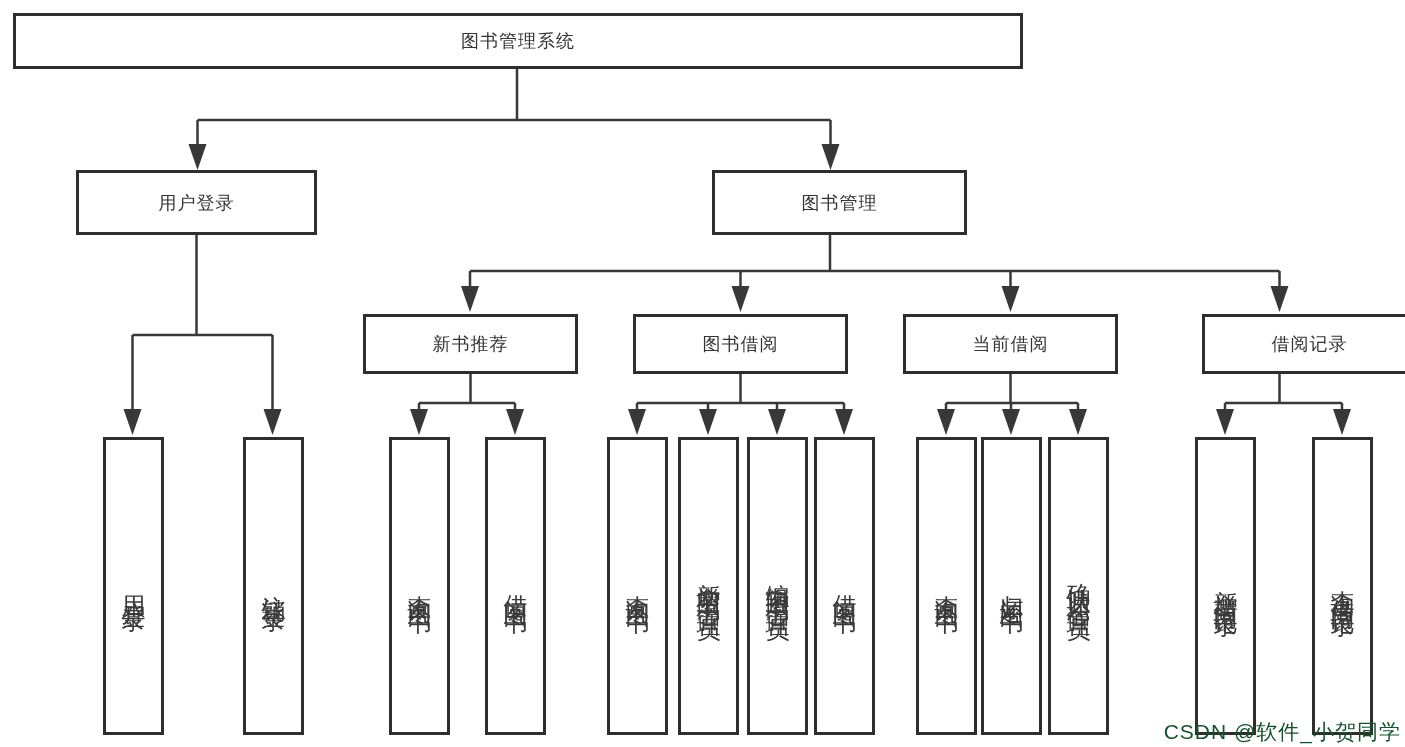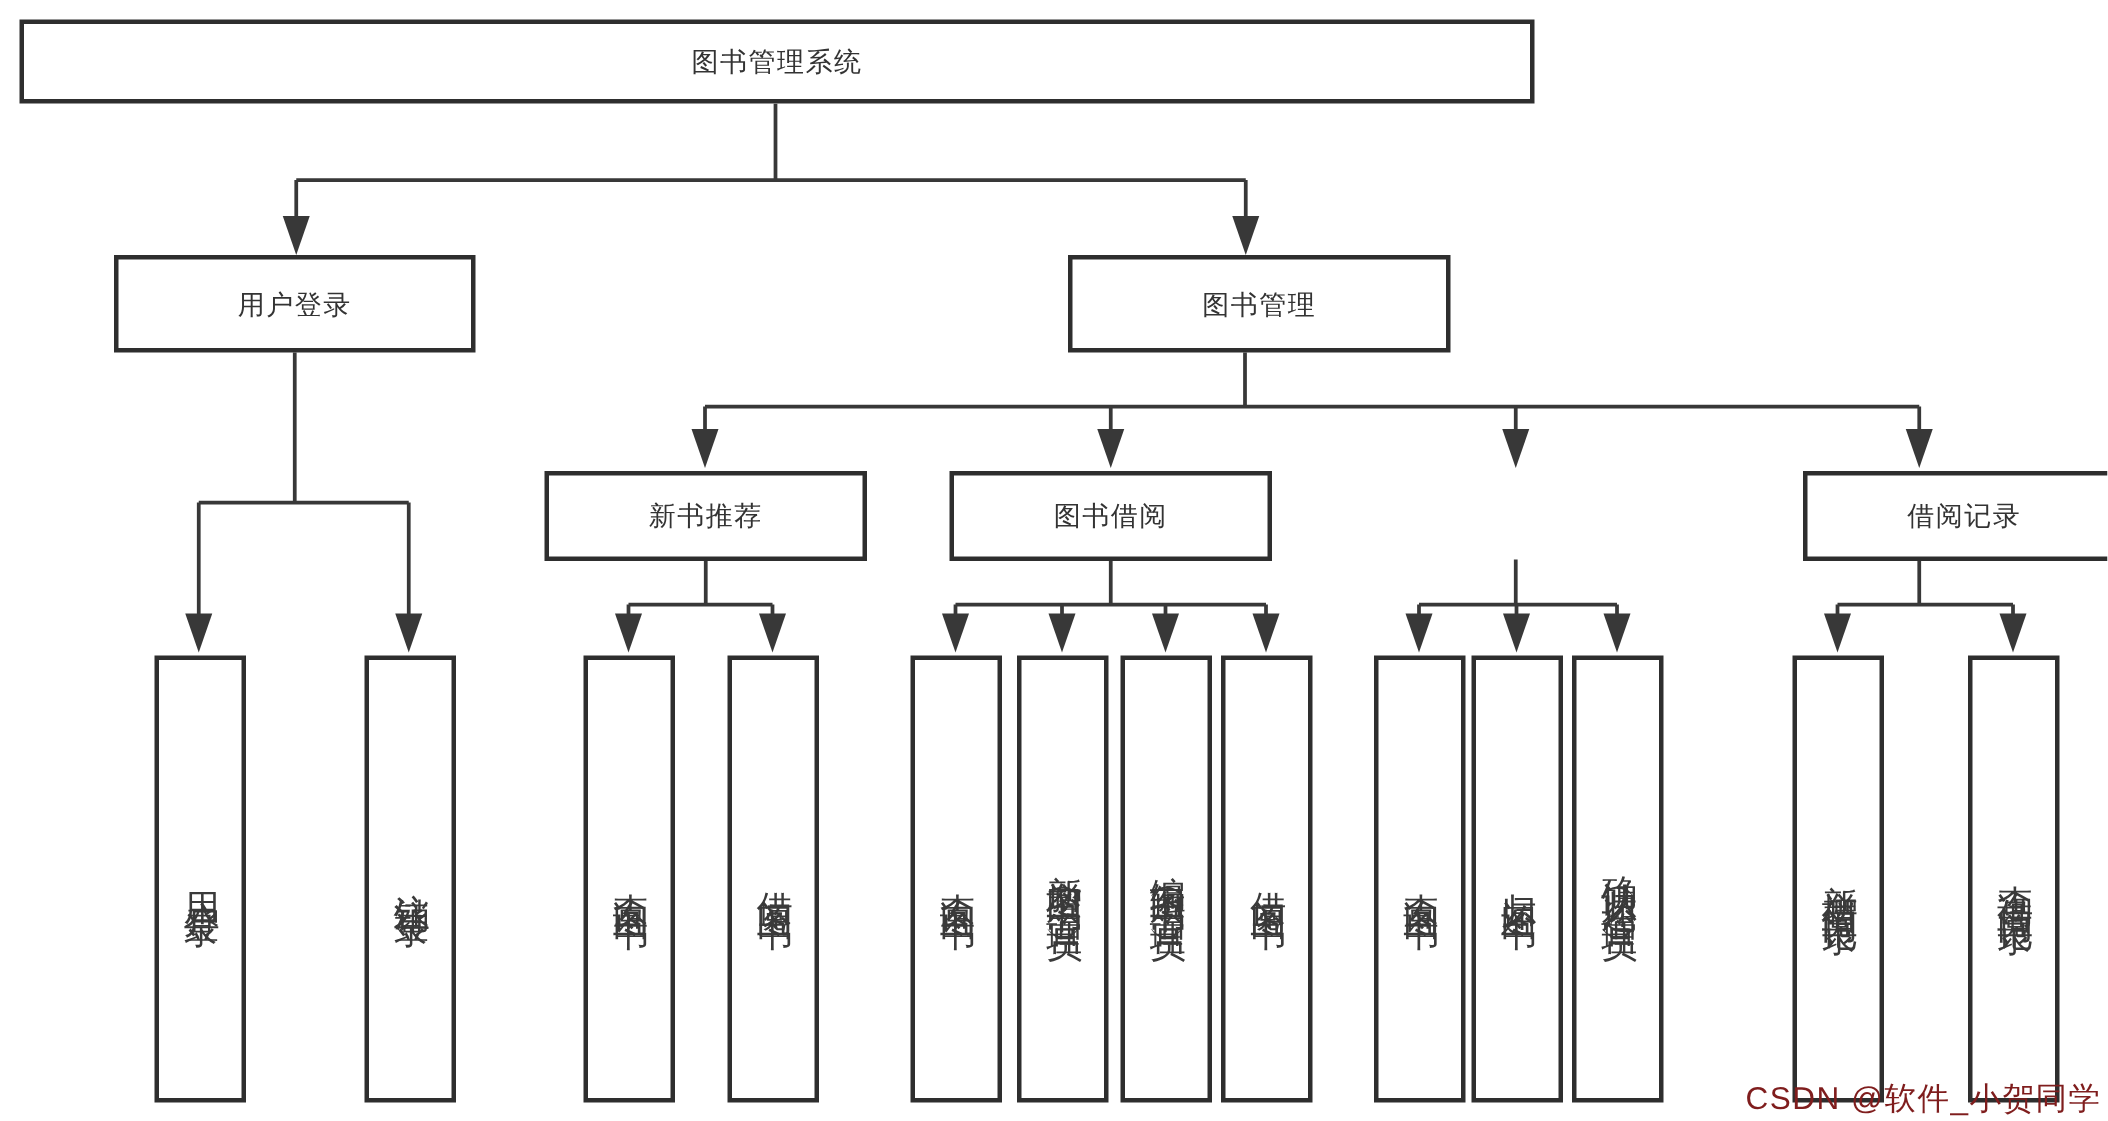--- a/index.html
+++ b/index.html
@@ -70,21 +70,21 @@
   .leaf-d1 { left: 916px; }
   .leaf-d2 { left: 981px; }
   .leaf-d3 { left: 1048px; }
   .leaf-e1 { left: 1195px; }
   .leaf-e2 { left: 1312px; }
   .watermark {
     position: absolute;
     right: 4px;
     bottom: 1px;
     font-size: 21px;
-    color: #7f1d1d;
+    color: #14532d;
     letter-spacing: 1px;
     z-index: 10;
     white-space: nowrap;
   }
 </style>
 </head>
 <body>
 
 <div id="canvas">
 
@@ -141,20 +141,23 @@
   <div class="box lvl2-mgmt">
     <span class="hlabel">图书管理</span>
   </div>
 
   <div class="box lvl3 lvl3-rec">
     <span class="hlabel">新书推荐</span>
   </div>
   <div class="box lvl3 lvl3-borrow">
     <span class="hlabel">图书借阅</span>
   </div>
+  <div class="box lvl3 lvl3-cur">
+    <span class="hlabel">当前借阅</span>
+  </div>
   <div class="box lvl3 lvl3-log">
     <span class="hlabel">借阅记录</span>
   </div>
 
   <div class="box leaf leaf-a1">
     <span class="vtext">用户登录</span>
   </div>
   <div class="box leaf leaf-a2">
     <span class="vtext">注销登录</span>
   </div>

